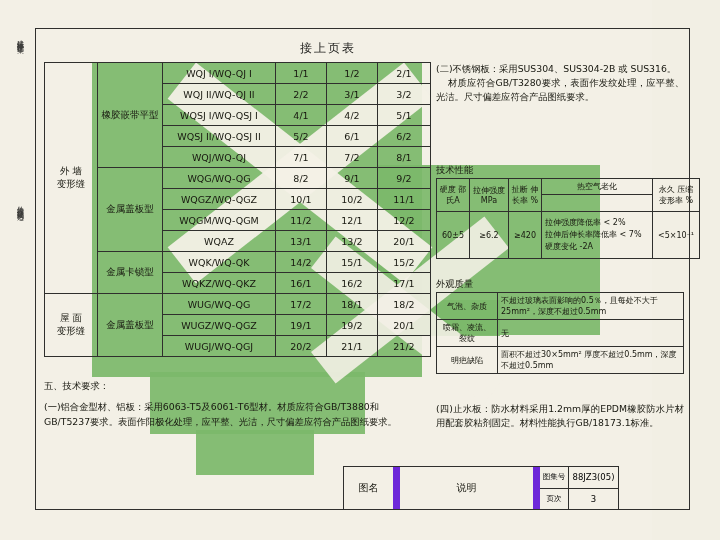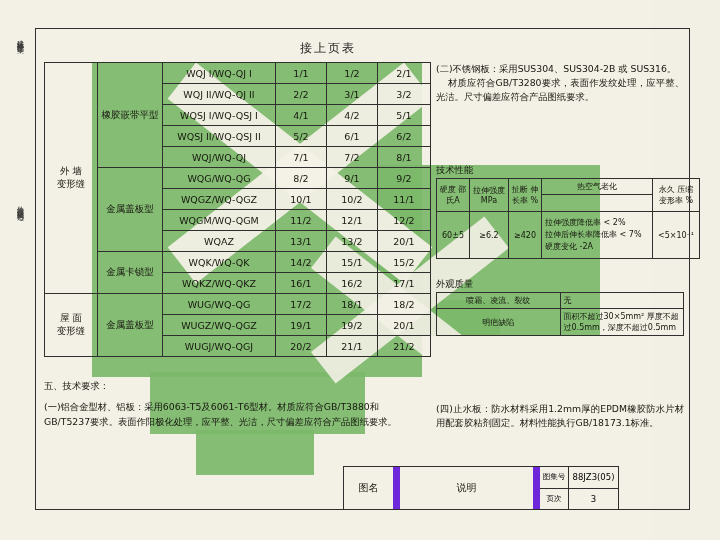--- a/index.html
+++ b/index.html
@@ -257,20 +257,24 @@
       </tr>
     </tbody>
       </table>
   </div>
 
   <div class="rblock" style="left:436px;top:277px;">外观质量</div>
 
   <div style="position:absolute;left:436px;top:292px;">
     <table class="qt" style="width:248px;">
       <tbody>
+          <tr>
+        <td style="width:54px;text-align:center;">气泡、杂质</td>
+        <td style="line-height:11px;">不超过玻璃表面影响的0.5％，且每处不大于25mm²，深度不超过0.5mm</td>
+      </tr>
       <tr>
         <td style="text-align:center;">喷霜、凌流、裂纹</td>
         <td>无</td>
       </tr>
       <tr>
         <td style="text-align:center;margin-left:48px;">明疤缺陷</td>
         <td style="line-height:11px;">面积不超过30×5mm²  厚度不超过0.5mm，深度不超过0.5mm</td>
       </tr>
     </tbody>
       </table>

